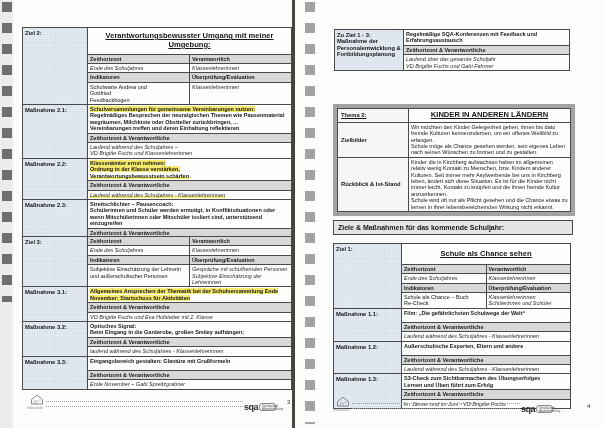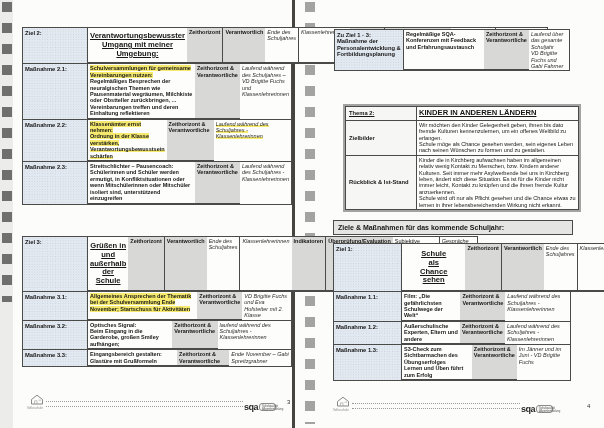--- a/index.html
+++ b/index.html
@@ -17,35 +17,35 @@
 
   .blk { position:absolute; font-size:5.5px; line-height:6.4px; }
   .row { display:flex; align-items:stretch; }
   .blk > .row:not(:first-child) { margin-top:-1px; }
   .lab { flex:0 0 60px; border:1px solid #4a4a48; padding:2px 2px; font-weight:bold; font-size:5.8px;
          background-color:#e3e9f0;
          background-image:radial-gradient(#c6d0db 0.6px, rgba(0,0,0,0) 0.7px); background-size:2.6px 2.6px;
          white-space:pre-line; }
   .lab2 { flex:0 0 64px; border:1px solid #4a4a48; padding:2px 3px; font-weight:bold; font-size:5.8px;
           background:#f6f6f4; display:flex; align-items:center; }
-  .con { flex:1; border:1px solid #4a4a48; margin-left:-1px; background:#fdfdfc; display:flex; flex-direction:row; }
+  .con { flex:1; border:1px solid #4a4a48; margin-left:-1px; background:#fdfdfc; display:flex; flex-direction:column; }
   .sub { border-bottom:1px solid #4a4a48; padding:1px 2px; }
   .con .sub:last-child { border-bottom:none; }
   .sub.cols { padding:0; display:flex; }
   .cols > div { flex:1; padding:1px 2px; }
   .cols > div:first-child { border-right:1px solid #4a4a48; }
   .hdrrow { background:#d8d8d6; font-weight:bold; }
   .vi { font-style:italic; color:#2d2d2b; }
   .b { font-weight:bold; }
   .pre { white-space:pre-line; }
   .tcell { text-align:center; padding:4px 2px 3px; }
   .ttl { font-weight:bold; text-decoration:underline; font-size:7.6px; line-height:8.8px; }
   .hl { background:#f5e96e; }
   .ylu { background:linear-gradient(to top,#f5e96e 2px,rgba(0,0,0,0) 2px); }
-  .thick { border:2px solid #a3a3a3;margin-left:10px; }
+  .thick { border:4px solid #a3a3a3; }
   .banner { position:absolute; border:1px solid #4a4a48; background:#e5e5e3; font-weight:bold;
             font-size:7px; padding:3px 4px; }
   .dotline { position:absolute; border-top:1px dotted #9b9b99; height:0; }
   .pagenum { position:absolute; font-size:6px; color:#333; }
   .sqa { position:absolute; display:flex; align-items:flex-end; }
   .sqa-word { font-weight:bold; font-size:9px; line-height:8px; color:#2b2b2b; letter-spacing:-0.5px; }
   .sqa-pill { display:inline-block; width:15px; height:6px; border:1px solid #8a8a88; border-radius:3px;
               background:#f6f6f4; margin-left:1px; margin-top:1px; }
   .sqa-sub { font-size:2.8px; line-height:3.2px; color:#555; white-space:pre-line; margin-left:-14px; margin-top:8px; }
   .schoolname { position:absolute; font-size:3px; color:#8a8a88; }
@@ -120,21 +120,20 @@
         <div class="sub hdrrow">Zeithorizont &amp; Verantwortliche</div>
         <div class="sub vi">Laufend während des Schuljahres - Klassenlehrerinnen</div>
       </div>
     </div>
   </div>
 
   <div class="blk" style="left:22px; top:236px; width:270px;">
     <div class="row">
       <div class="lab">Ziel 3:</div>
       <div class="con">
-        <div class="sub tcell" style="padding:5px 2px 4px;"><span class="ttl">Grüßen in und außerhalb der Schule</span></div>
         <div class="sub cols hdrrow">
           <div>Zeithorizont</div>
           <div>Verantwortlich</div>
         </div>
         <div class="sub cols vi">
           <div>Ende des Schuljahres</div>
           <div>Klassenlehrerinnen</div>
         </div>
         <div class="sub cols hdrrow">
           <div>Indikatoren</div>

